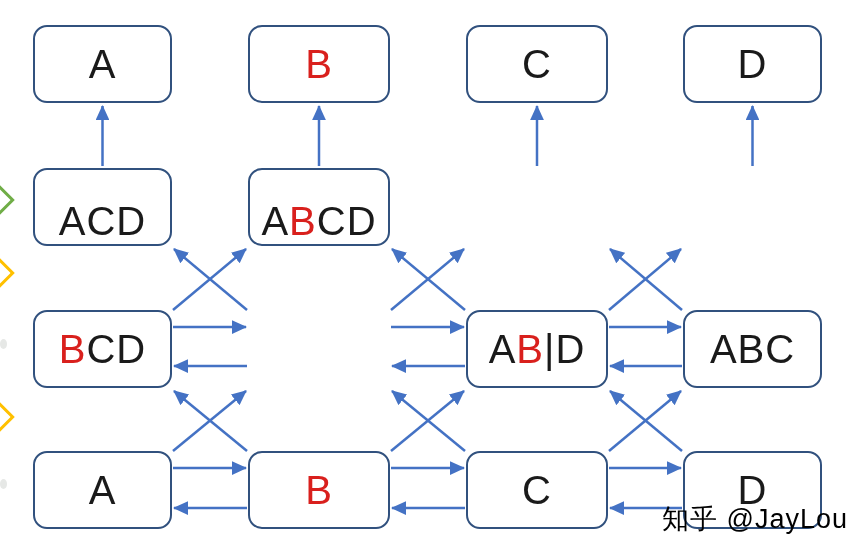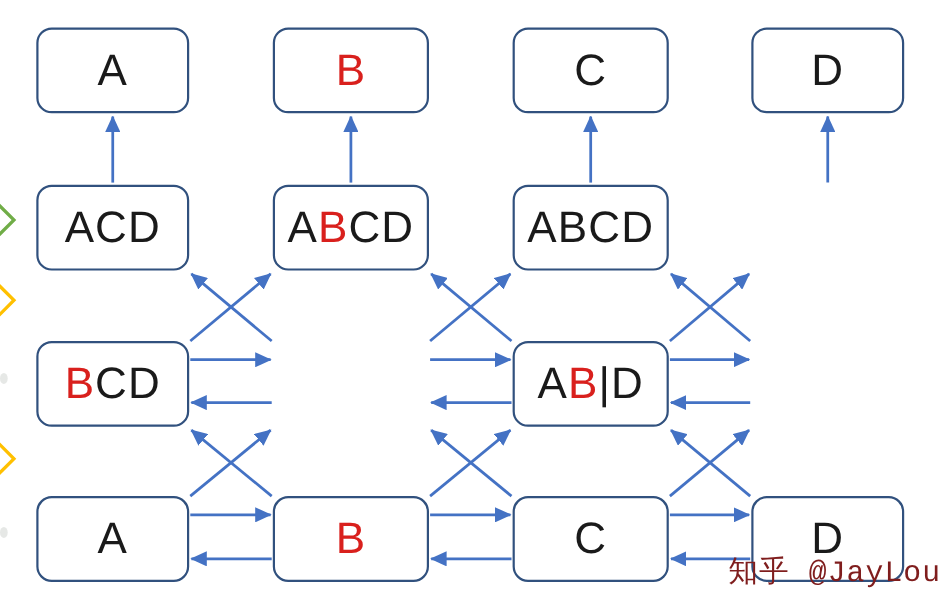--- a/index.html
+++ b/index.html
@@ -14,39 +14,39 @@
     display:flex;align-items:center;justify-content:center;
     font-size:40px;color:#1a1a1a;letter-spacing:1px;z-index:2;
     box-sizing:border-box;
   }
   .node .red{color:#d9201d;}
   .c1{left:33px;width:139px;}
   .c2{left:248px;width:142px;}
   .c3{left:466px;width:142px;}
   .c4{left:683px;width:139px;}
   .r1{top:25px;}
-  .r2{top:168px;}
+  .r2{top:168px;align-items:flex-end;}
   .r3{top:310px;}
   .r4{top:451px;}
   .diamond{
     position:absolute;width:22px;height:22px;left:-19px;
     border:3px solid;transform:rotate(45deg);background:transparent;z-index:1;
   }
   .diamond.green{border-color:#70ad47;top:186px;}
   .diamond.orange1{border-color:#ffc000;top:259px;}
   .diamond.orange2{border-color:#ffc000;top:403px;}
   .smudge{
     position:absolute;width:7px;height:10px;left:0;border-radius:50%;
     background:#9aa59a;opacity:.25;z-index:1;
   }
   .smudge.s1{top:339px;}
   .smudge.s2{top:479px;}
   #watermark{
-    position:absolute;left:662px;top:501px;font-size:27px;color:#7f1d1d;
-    z-index:3;white-space:nowrap;letter-spacing:1px;font-family:Liberation Mono, monospace;
+    position:absolute;left:662px;top:501px;font-size:27px;color:#000000;
+    z-index:3;white-space:nowrap;letter-spacing:1px;
   }
 </style>
 </head>
 <body>
 
 <div id="canvas">
 
   <svg id="arrows" width="857" height="556" viewBox="0 0 857 556">
     <defs>
       <marker id="ah" markerWidth="6" markerHeight="5.5" refX="5.6" refY="2.75" orient="auto">
@@ -103,32 +103,32 @@
     </div>
 
   <div class="node r2 c1">
       <span>ACD</span>
     </div>
   <div class="node r2 c2">
       <span>A</span>
       <span class="red">B</span>
       <span>CD</span>
     </div>
-  <div class="node r2 c3">
-      <span>ABCD</span>
-    </div>
 
   <div class="node r3 c1">
       <span class="red">B</span>
       <span>CD</span>
     </div>
   <div class="node r3 c3">
       <span>A</span>
       <span class="red">B</span>
       <span>|D</span>
+    </div>
+  <div class="node r3 c4">
+      <span>ABC</span>
     </div>
 
   <div class="node r4 c1">
       <span>A</span>
     </div>
   <div class="node r4 c2">
       <span class="red">B</span>
     </div>
   <div class="node r4 c3">
       <span>C</span>

